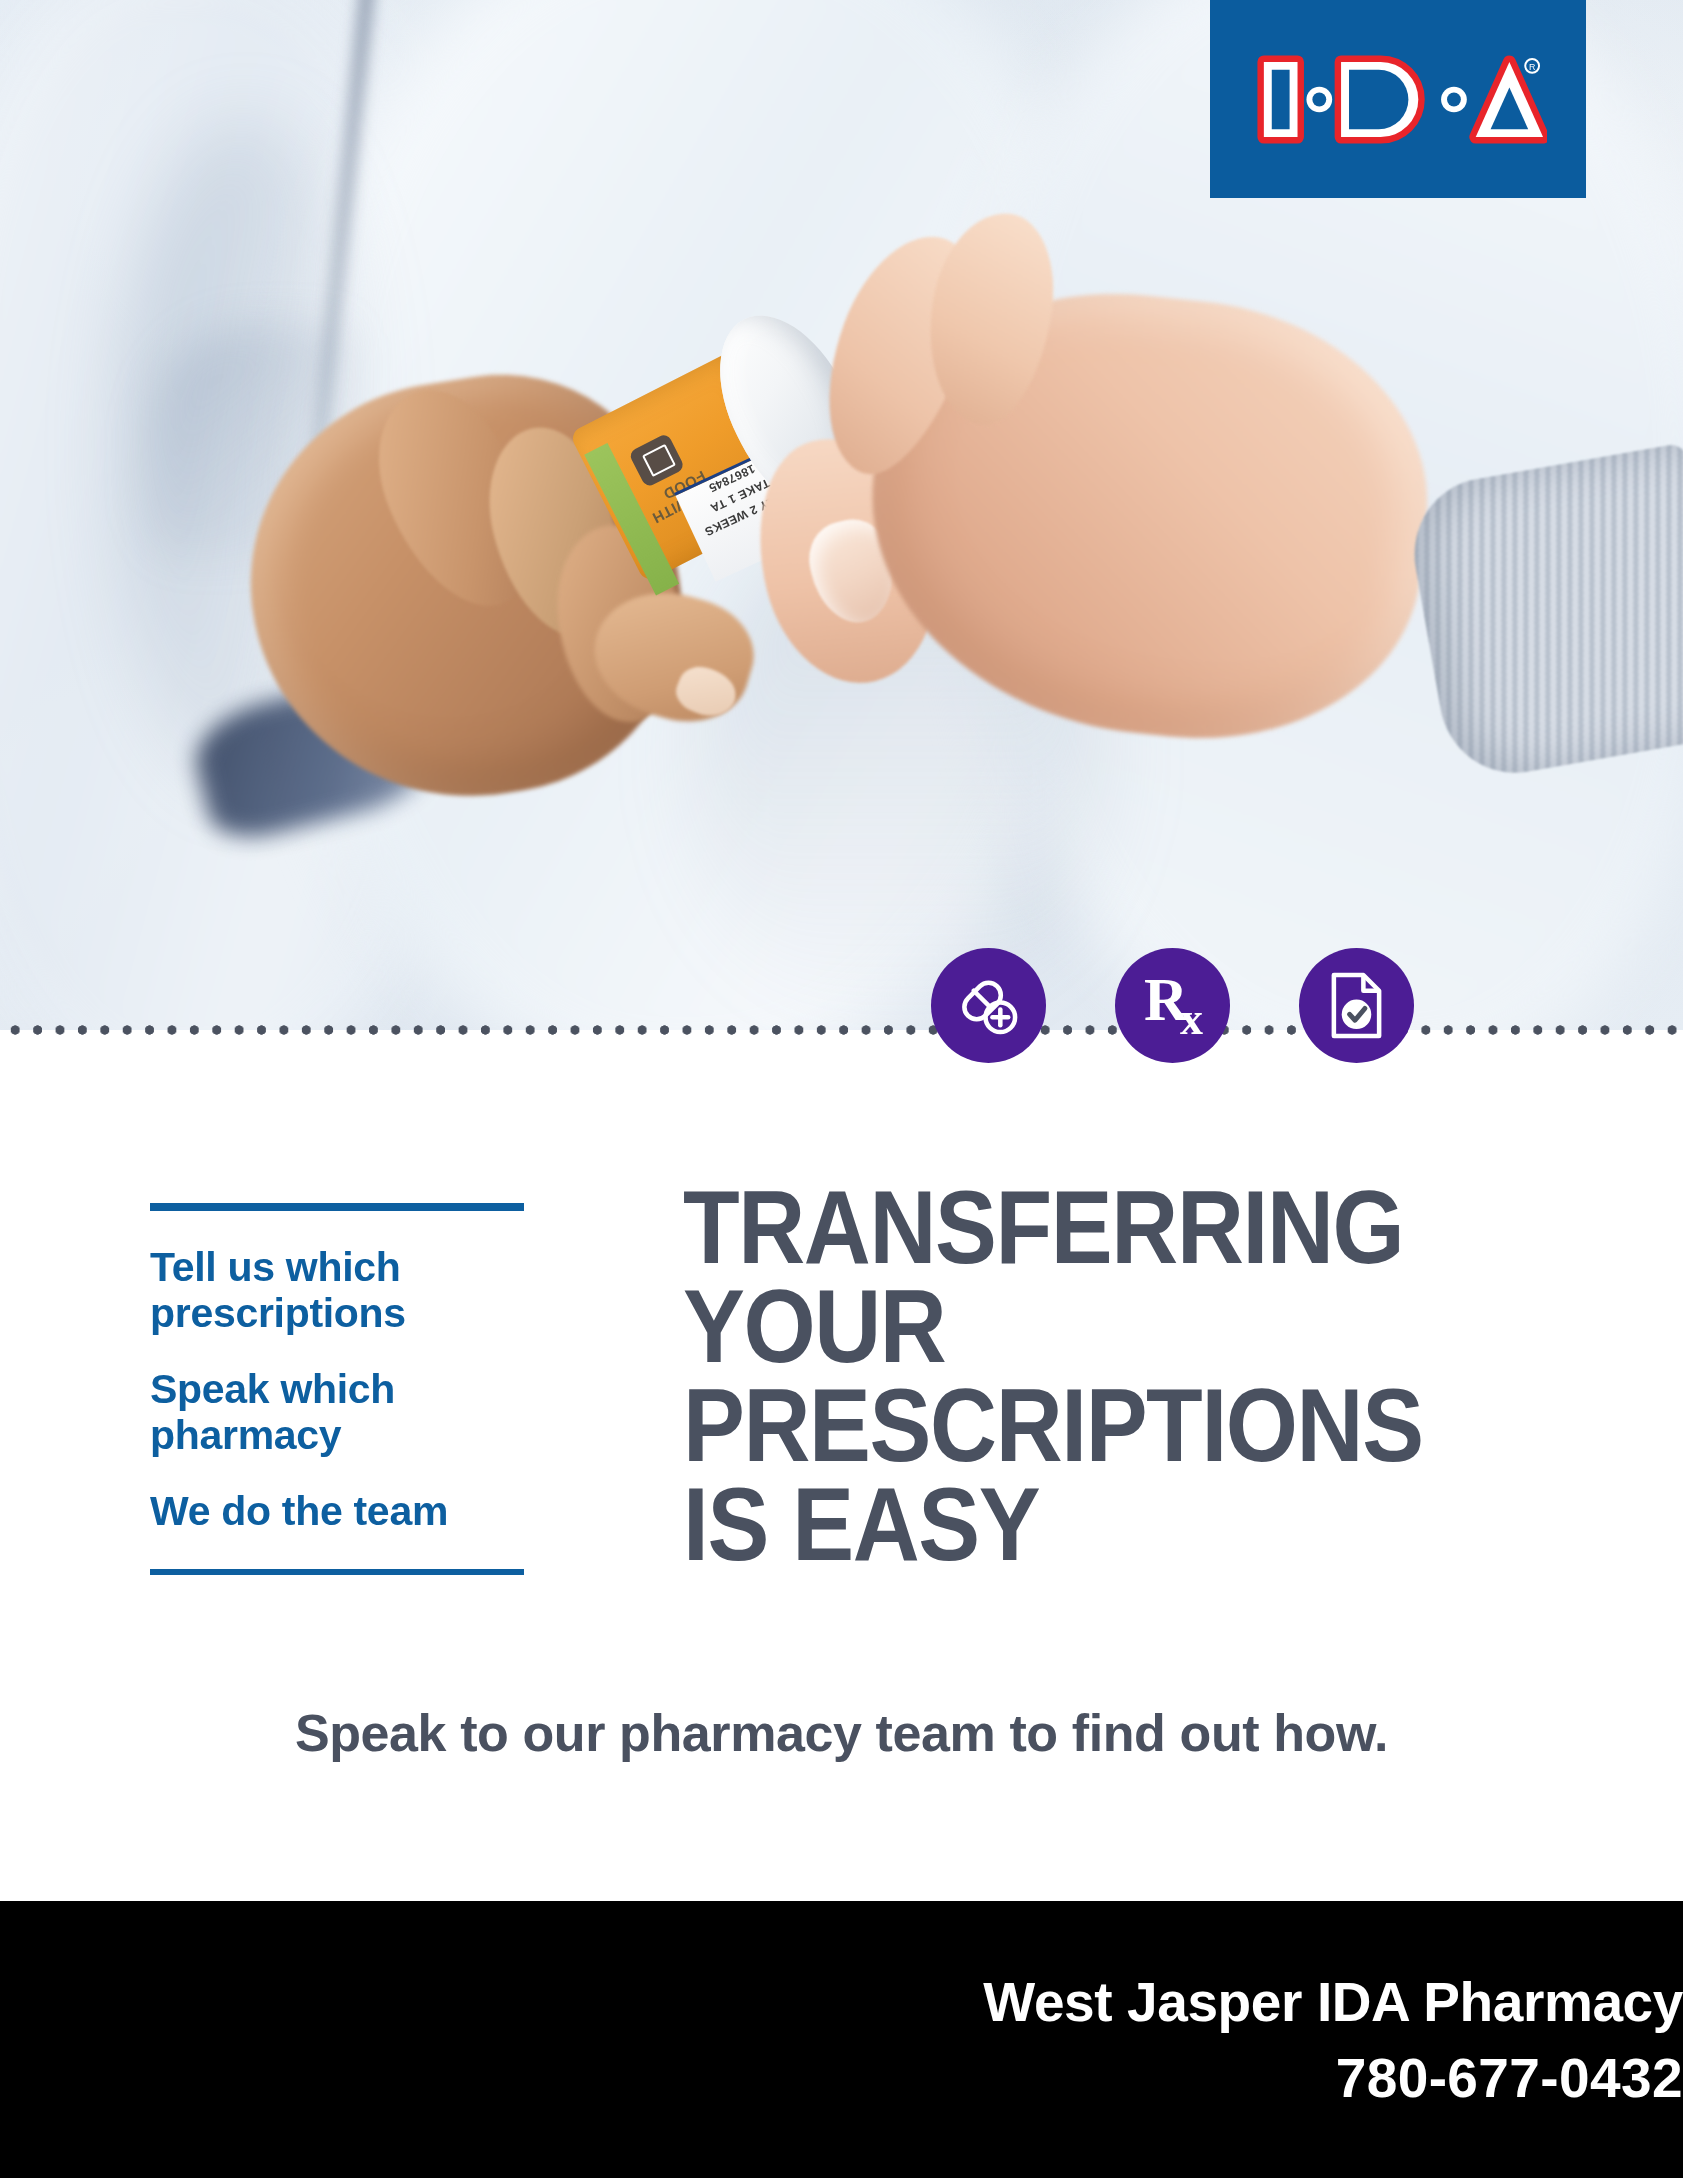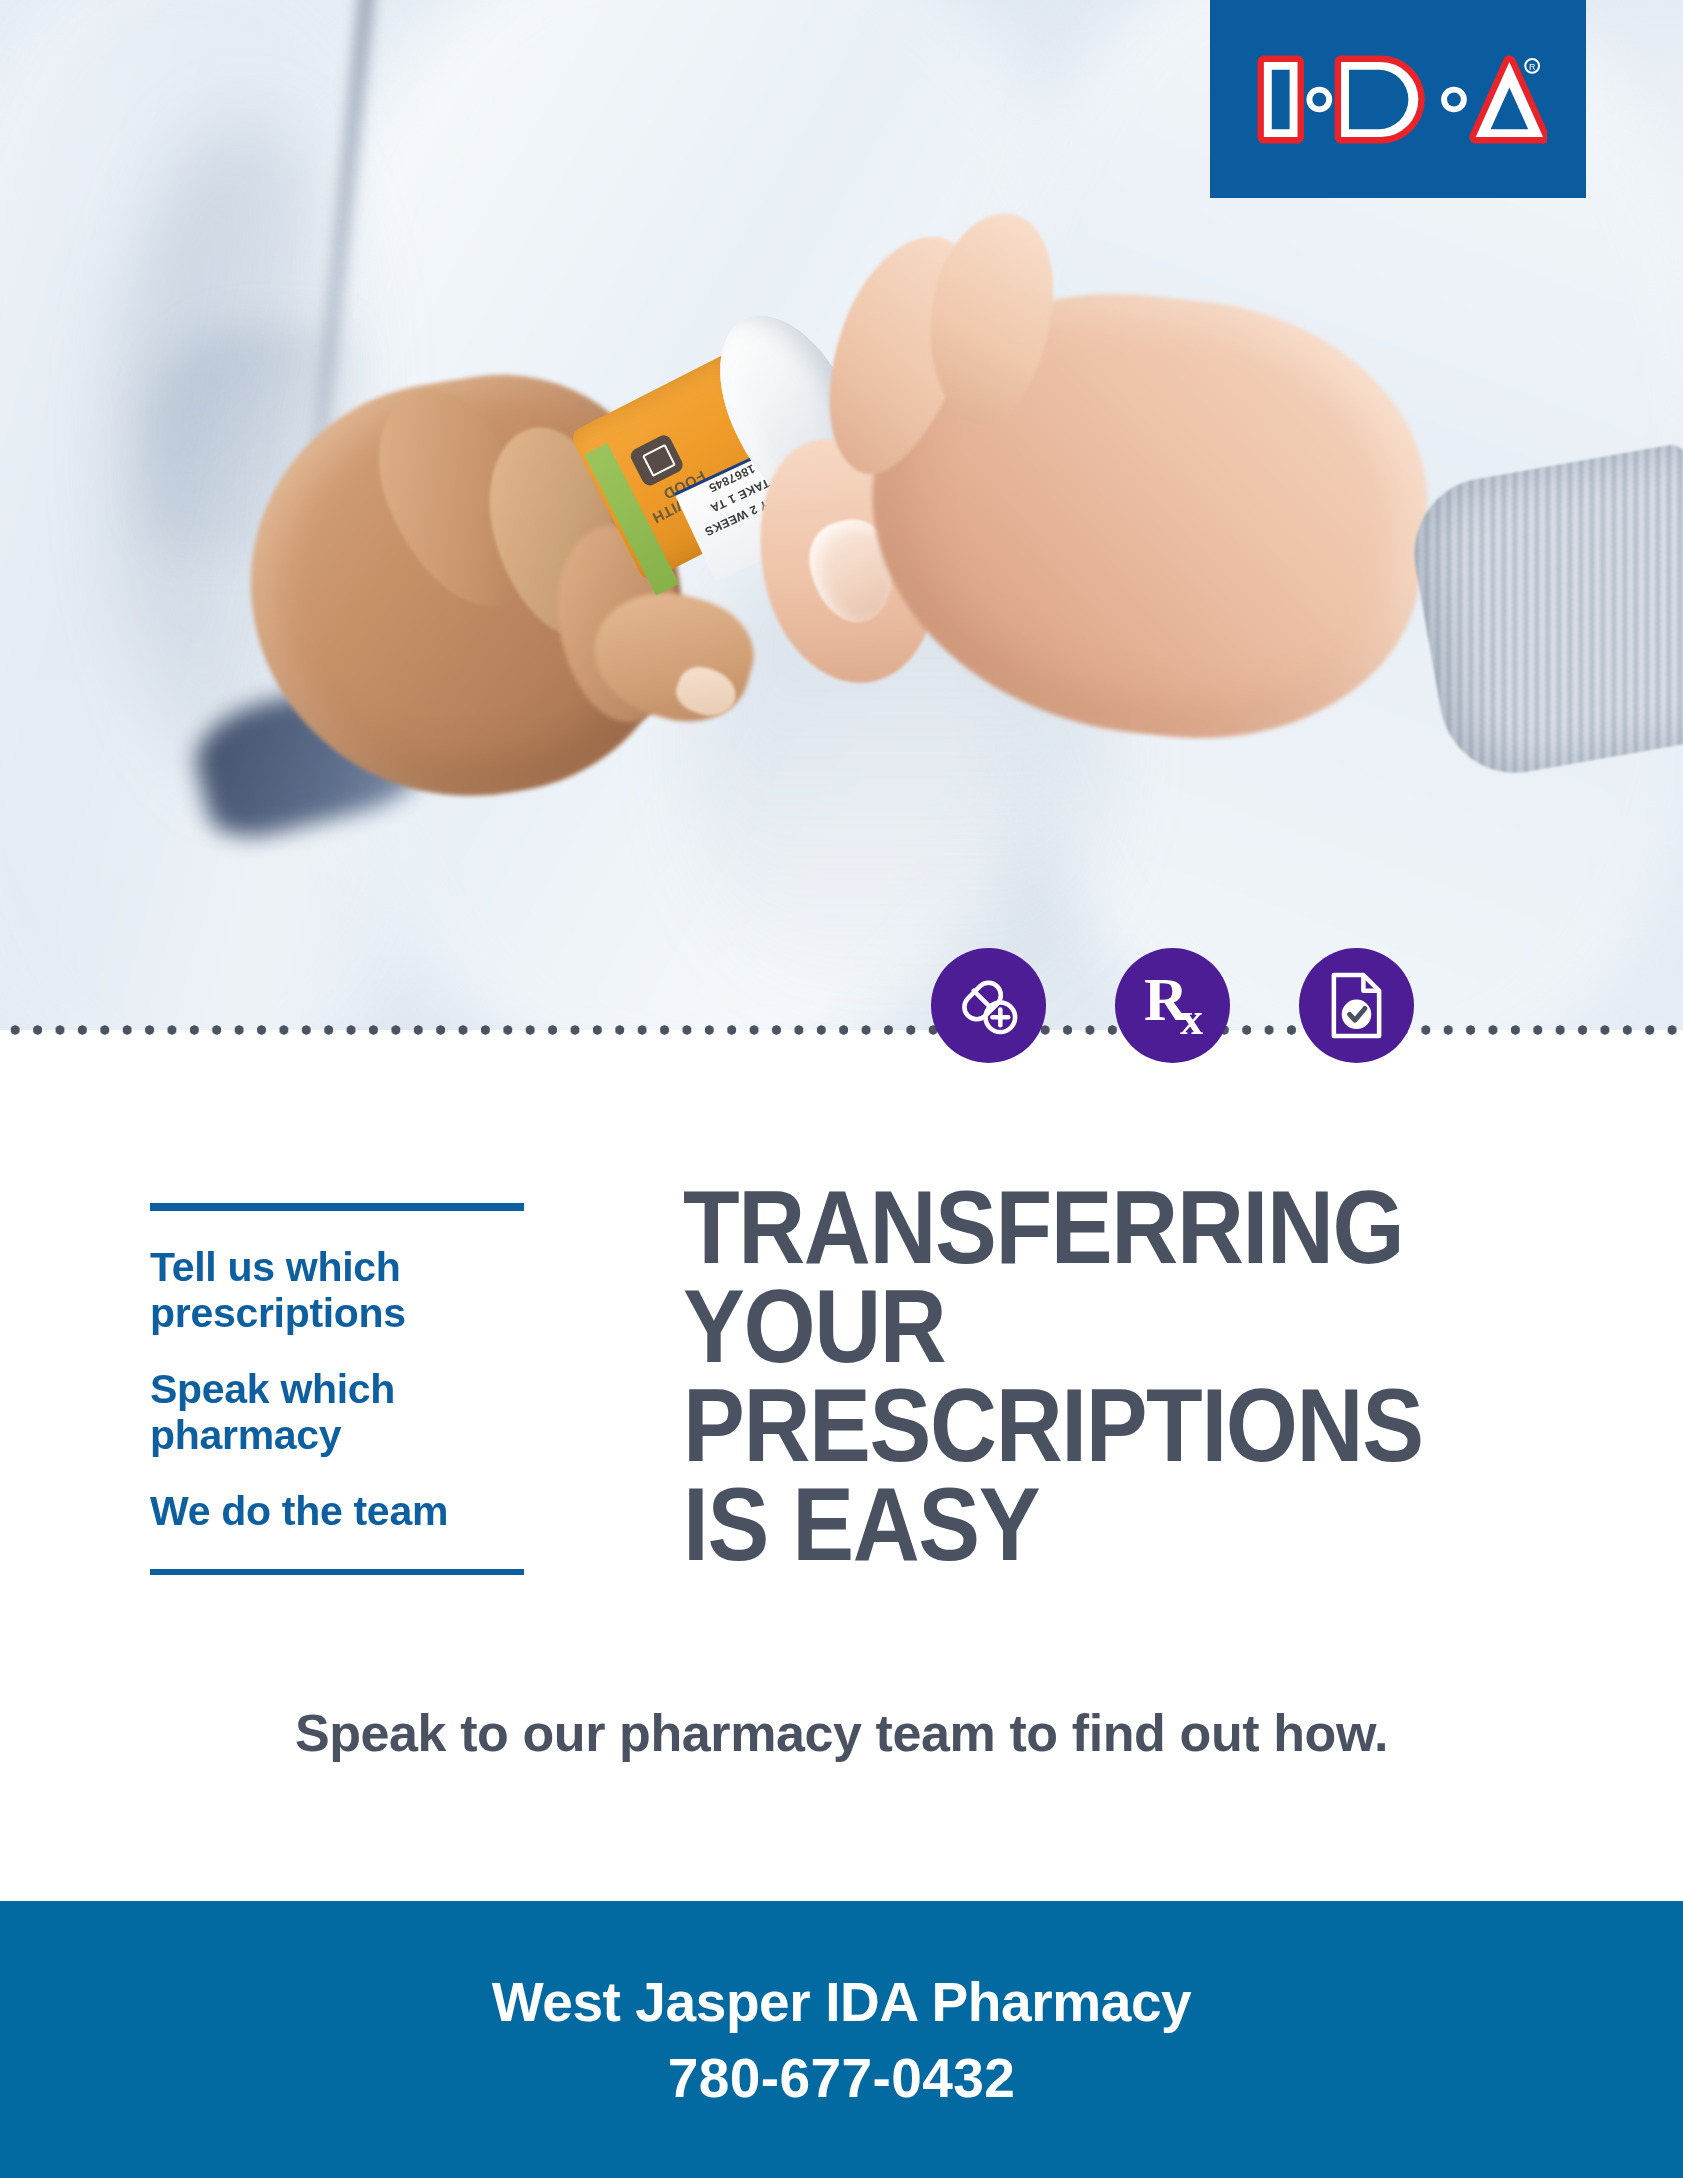--- a/index.html
+++ b/index.html
@@ -435,24 +435,24 @@
     letter-spacing: 0.1px;
   }
 
   
   .footer {
     position: absolute;
     left: 0;
     top: 1901px;
     width: 1683px;
     height: 277px;
-    background: #0369a1;
+    background: #000000;
     display: flex;
     flex-direction: column;
-    align-items: center;
+    align-items: flex-end;
     justify-content: center;
     gap: 12px;
   }
   .footer-name {
     color: #ffffff;
     font-size: 55px;
     font-weight: 700;
     letter-spacing: -0.4px;
   }
   .footer-phone {

